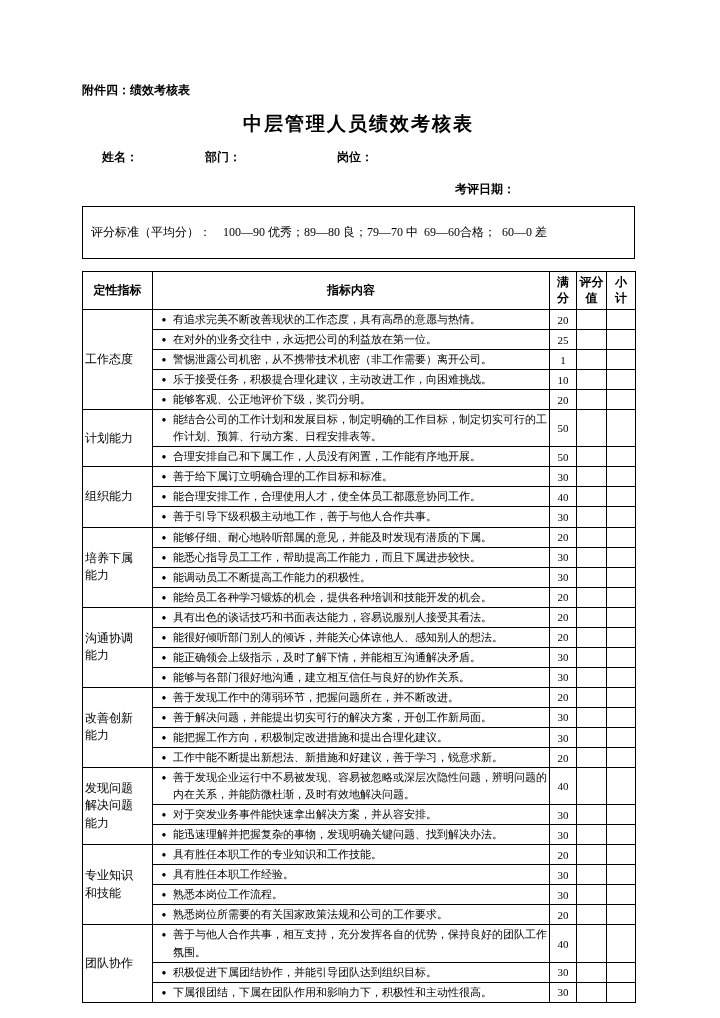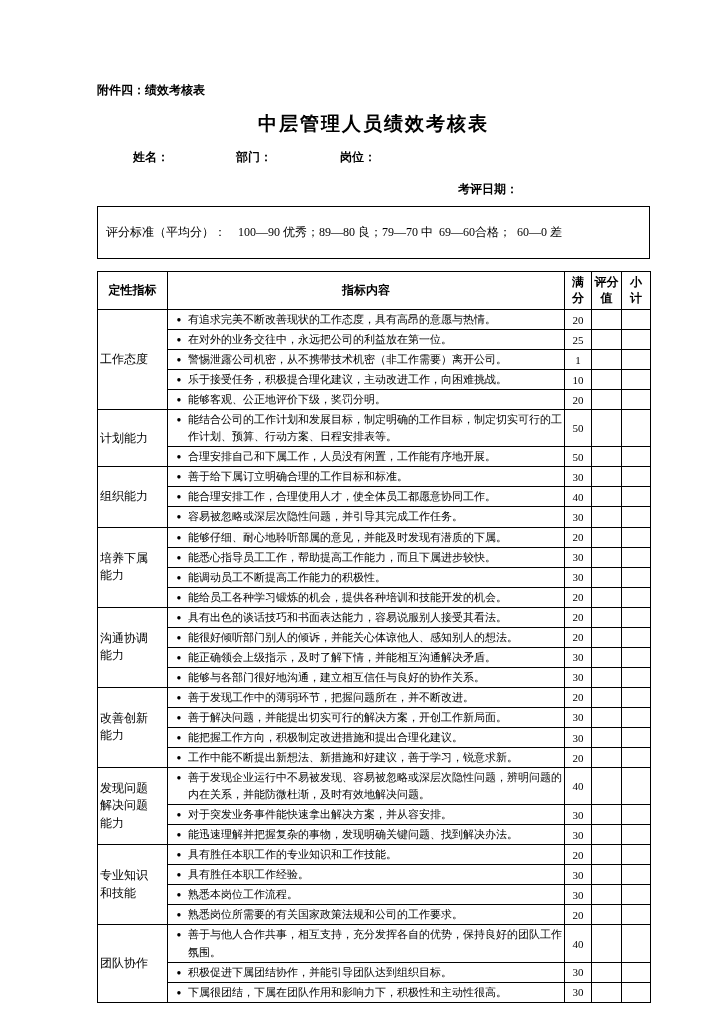--- a/index.html
+++ b/index.html
@@ -5,27 +5,27 @@
 * { box-sizing: border-box; }
 html, body { margin: 0; padding: 0; }
 body {
   width: 720px;
   height: 1018px;
   background: #ffffff;
   color: #000;
   font-family: "Liberation Serif", serif;
   position: relative;
 }
-.page { position: absolute; left: 97px; top: 82px; width: 553px; }
+.page { position: absolute; left: 82px; top: 82px; width: 553px; }
 .attachment-label { font-size: 12px; font-weight: bold; }
 .doc-title { text-align: center; font-size: 19px; font-weight: bold; margin-top: 12px; letter-spacing: 2px; }
 .fields-row { display: flex; margin-top: 12px; font-size: 12px; font-weight: bold; }
-.fields-row .f-name { margin-left: 36px; }
+.fields-row .f-name { margin-left: 20px; }
 .fields-row .f-dept { margin-left: 67px; }
-.fields-row .f-post { margin-left: 68px; }
+.fields-row .f-post { margin-left: 96px; }
 .fields-row .f-date { margin-left: 82px; margin-top: 32px; }
 .scoring-box { border: 1px solid #000; margin-top: 8px; font-size: 12px; padding: 17px 8px; white-space: pre-wrap; }
 table.main { border-collapse: collapse; table-layout: fixed; width: 553px; margin-top: 12px; }
 table.main th, table.main td { border: 1px solid #000; padding: 1px 2px; }
 thead tr { height: 38px; }
 th.h-cat { width: 70px; }
 th.h-content { width: 397px; }
 th.h-full { width: 27px; }
 th.h-value { width: 30px; }
 th.h-sub { width: 29px; }
@@ -165,21 +165,21 @@
             </div>
           </td>
           <td class="score-cell">40</td>
           <td class="value-cell"></td>
           <td class="subtotal-cell"></td>
         </tr>
         <tr class="row">
           <td class="content-cell">
             <div class="inner">
               <span class="bullet">●</span>
-              <span class="item-text">容易被忽略或深层次隐性问题，并引导其完成工作任务。</span>
+              <span class="item-text">善于引导下级积极主动地工作，善于与他人合作共事。</span>
             </div>
           </td>
           <td class="score-cell">30</td>
           <td class="value-cell"></td>
           <td class="subtotal-cell"></td>
         </tr>
         <tr class="row">
           <td class="cat-cell" rowspan="4">培养下属
 能力</td>
           <td class="content-cell">

